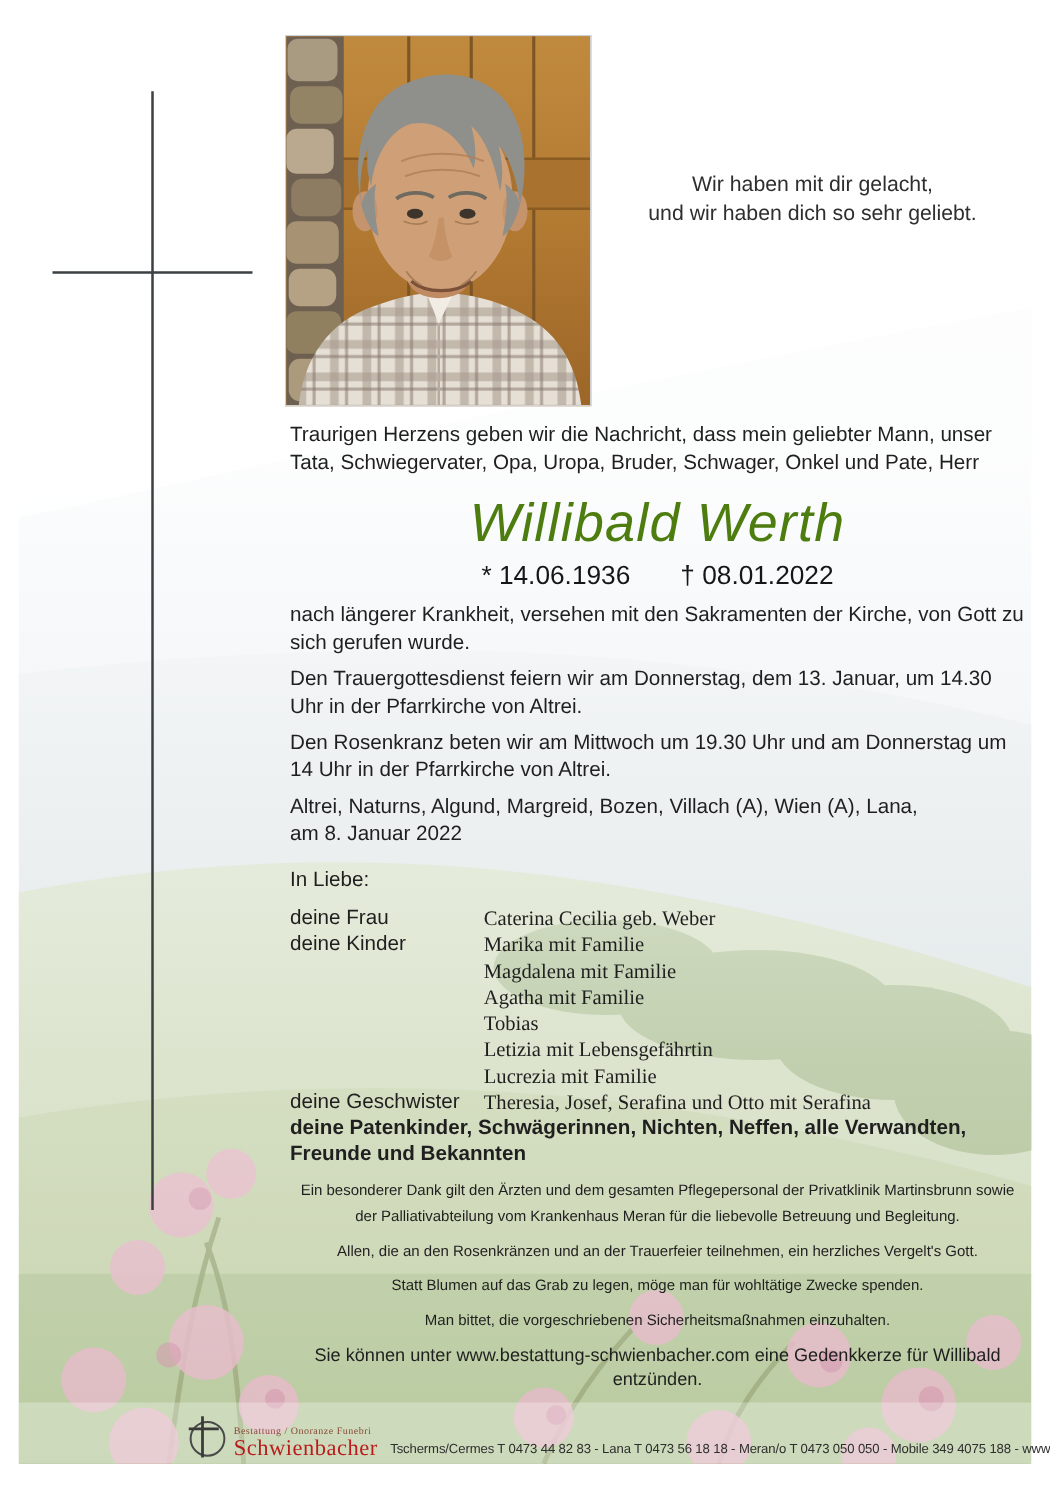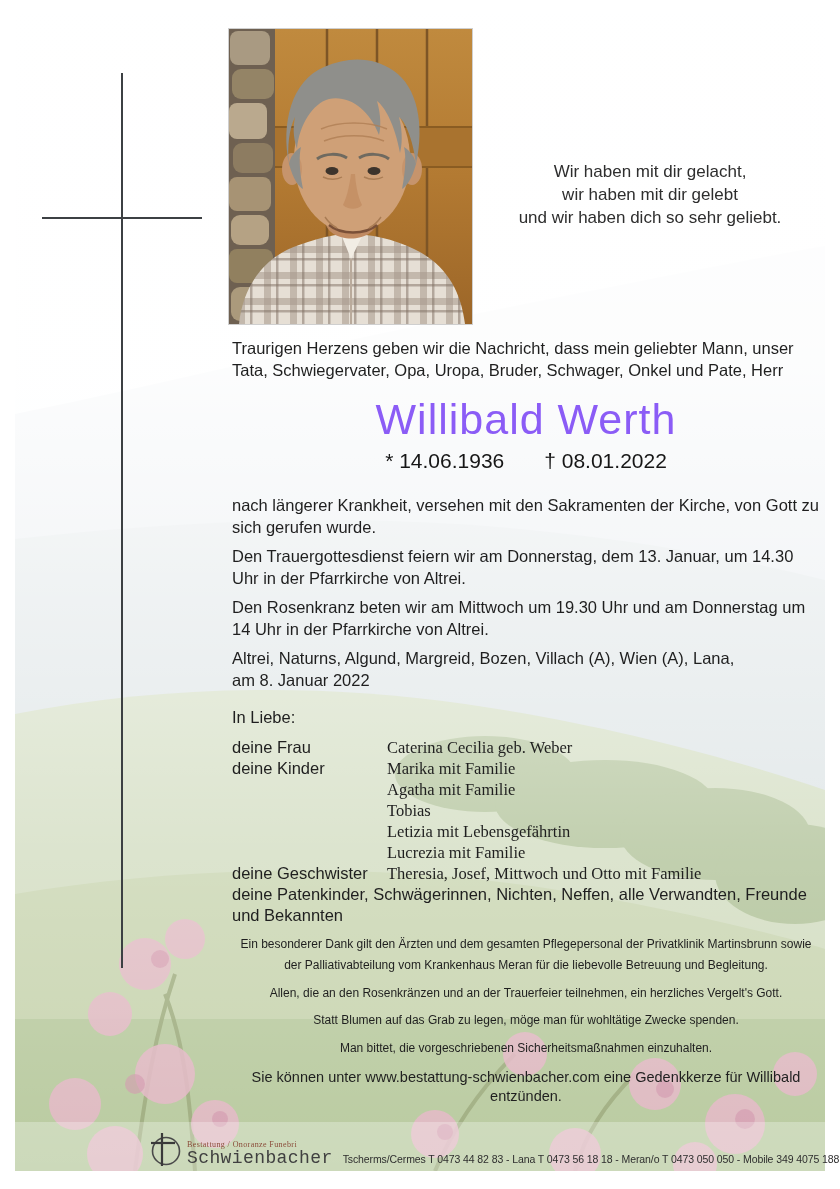--- a/index.html
+++ b/index.html
@@ -10,48 +10,48 @@
   
   .bg-wrap{position:absolute;left:15px;top:14px;width:810px;height:1157px;z-index:0;}
   .bg-wrap svg{display:block;width:100%;height:100%;}
   
   .cross-v{position:absolute;left:121px;top:73px;width:2px;height:895px;background:#3c4043;z-index:2;}
   .cross-h{position:absolute;left:42px;top:217px;width:160px;height:2px;background:#3c4043;z-index:2;}
   
   .photo{position:absolute;left:228px;top:28px;width:243px;height:295px;border:1px solid #cfcfcf;z-index:3;background:#b8833f;}
   .photo svg{display:block;width:100%;height:100%;}
   
-  .poem{position:absolute;left:460px;top:160px;width:380px;text-align:center;
+  .poem{position:absolute;left:460px;top:136px;width:380px;text-align:center;
         font-size:17px;line-height:23px;color:#2e2e2e;z-index:3;}
   
   .main-col{position:absolute;left:232px;top:338px;width:588px;z-index:3;
             font-size:16.5px;line-height:21.5px;color:#1f1f1f;}
   .intro{margin:0;}
   .name{margin:14px 0 0 0;text-align:center;font-size:43px;line-height:48px;font-weight:400;
-        letter-spacing:1px;color:#8b5cf6;}
+        letter-spacing:1px;color:#4d7c0f;font-style:italic;}
   .dates{margin-top:5px;display:flex;justify-content:center;gap:40px;font-size:21px;line-height:26px;color:#161616;}
   .para{margin:8px 0 0 0;}
-  .para.first{margin-top:21px;}
+  .para.first{margin-top:8px;}
   .in-liebe{margin-top:16px;}
   .family{margin-top:8px;line-height:21px;}
   .fam-row{display:flex;}
   .fam-label{width:155px;flex:none;}
   .fam-value{flex:1;font-family:Liberation Serif, serif;}
-  .fam-closing{margin-top:0;}
+  .fam-closing{margin-top:0;font-weight:bold;}
   .ack{margin:6px 0 0 0;text-align:center;font-size:12px;line-height:21.5px;}
   .ack.sp{margin-top:8px;}
   .candle{margin-top:9px;text-align:center;font-size:14.5px;line-height:19px;}
   
   .footer{position:absolute;left:147px;top:1130px;height:38px;display:flex;align-items:flex-end;z-index:3;}
   .logo{width:38px;height:38px;flex:none;}
   .brand{margin-left:2px;padding-bottom:1px;}
   .brand-tagline{font-family:"Liberation Serif","DejaVu Serif",serif;font-size:8px;letter-spacing:.4px;
                  color:#8a4a38;white-space:nowrap;}
-  .brand-name{font-family:Liberation Mono, monospace;font-size:18px;line-height:18px;
-              color:#404040;letter-spacing:.4px;white-space:nowrap;}
+  .brand-name{font-family:Liberation Serif, serif;font-size:18px;line-height:18px;
+              color:#b91c1c;letter-spacing:.4px;white-space:nowrap;}
   .contact{margin-left:10px;padding-bottom:3px;font-size:10.5px;color:#2e2e2e;white-space:nowrap;
            letter-spacing:-0.1px;}
 </style>
 </head>
 <body>
 
 <div class="bg-wrap">
   <svg viewBox="0 0 810 1157" preserveAspectRatio="none" aria-hidden="true">
     <defs>
       <linearGradient id="skyFade" x1="0" y1="0" x2="0" y2="1">
@@ -184,21 +184,20 @@
 
     <path d="M122 145 C120 160 117 170 114 176 C119 181 129 181 133 176 C130 170 127 160 126 145" fill="#c08a5f" opacity="0.7"></path>
 
     <path d="M100 196 C112 206 136 206 148 196" stroke="#7a5038" stroke-width="2.5" fill="none"></path>
     <path d="M96 188 C100 194 104 197 108 199 M152 188 C148 194 144 197 140 199" stroke="#a97c54" stroke-width="1.4" fill="none"></path>
   </svg>
 </div>
 
 <div class="poem">
   <div>Wir haben mit dir gelacht,</div>
-  <div>wir haben mit dir gelebt</div>
   <div>und wir haben dich so sehr geliebt.</div>
 </div>
 
 <div class="main-col">
   <p class="intro">Traurigen Herzens geben wir die Nachricht, dass mein geliebter Mann, unser Tata, Schwiegervater, Opa, Uropa, Bruder, Schwager, Onkel und Pate, Herr</p>
 
   <div class="name">Willibald Werth</div>
 
   <div class="dates">
     <span>* 14.06.1936</span>
@@ -220,40 +219,41 @@
     <div class="fam-row">
       <span class="fam-label">deine Frau</span>
       <span class="fam-value">Caterina Cecilia geb. Weber</span>
     </div>
     <div class="fam-row">
       <span class="fam-label">deine Kinder</span>
       <span class="fam-value">Marika mit Familie</span>
     </div>
     <div class="fam-row">
       <span class="fam-label"></span>
+      <span class="fam-value">Magdalena mit Familie</span>
     </div>
     <div class="fam-row">
       <span class="fam-label"></span>
       <span class="fam-value">Agatha mit Familie</span>
     </div>
     <div class="fam-row">
       <span class="fam-label"></span>
       <span class="fam-value">Tobias</span>
     </div>
     <div class="fam-row">
       <span class="fam-label"></span>
       <span class="fam-value">Letizia mit Lebensgefährtin</span>
     </div>
     <div class="fam-row">
       <span class="fam-label"></span>
       <span class="fam-value">Lucrezia mit Familie</span>
     </div>
     <div class="fam-row">
       <span class="fam-label">deine Geschwister</span>
-      <span class="fam-value">Theresia, Josef, Mittwoch und Otto mit Familie</span>
+      <span class="fam-value">Theresia, Josef, Serafina und Otto mit Serafina</span>
     </div>
     <div class="fam-closing">deine Patenkinder, Schwägerinnen, Nichten, Neffen, alle Verwandten, Freunde und Bekannten</div>
   </div>
 
   <p class="ack sp">Ein besonderer Dank gilt den Ärzten und dem gesamten Pflegepersonal der Privatklinik Martinsbrunn sowie der Palliativabteilung vom Krankenhaus Meran für die liebevolle Betreuung und Begleitung.</p>
   <p class="ack">Allen, die an den Rosenkränzen und an der Trauerfeier teilnehmen, ein herzliches Vergelt's Gott.</p>
   <p class="ack">Statt Blumen auf das Grab zu legen, möge man für wohltätige Zwecke spenden.</p>
   <p class="ack">Man bittet, die vorgeschriebenen Sicherheitsmaßnahmen einzuhalten.</p>
   <p class="candle">Sie können unter www.bestattung-schwienbacher.com eine Gedenkkerze für Willibald entzünden.</p>
 </div>

